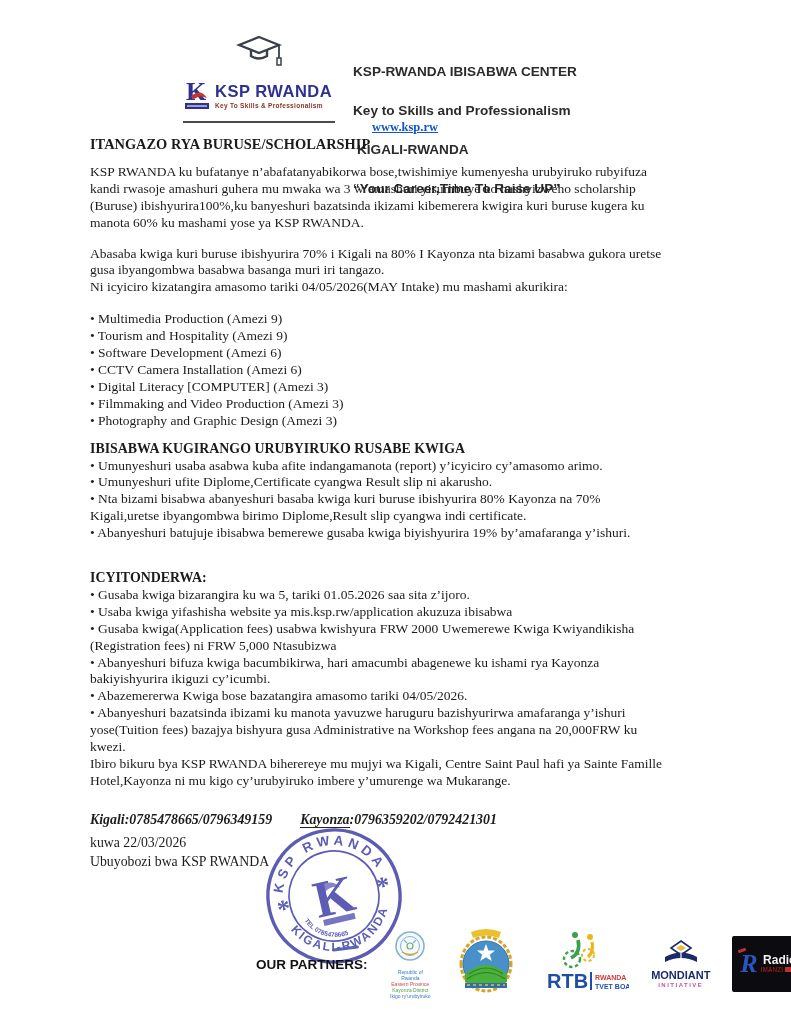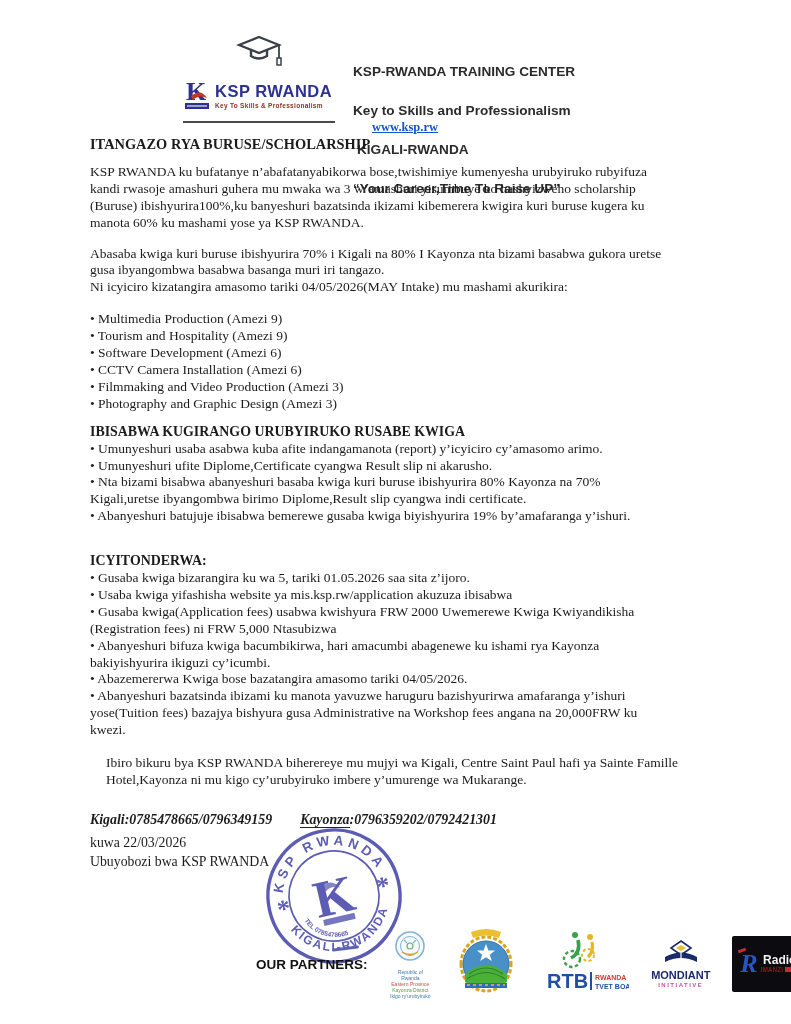--- a/index.html
+++ b/index.html
@@ -38,21 +38,21 @@
   
   .body-block { position:absolute; left:90px; top:136px; width:645px;
     font-size:13.5px; line-height:16.9px; }
   .doc-title { font-weight:bold; font-size:14.4px; margin:0 0 11px 0; }
   .para { margin:0 0 14px 0; white-space:pre-line; }
   .para.p2 { margin-bottom:15px; }
   .plist { margin:0 0 11px 0; }
   .plist-item, .b-item { white-space:pre-line; }
   .sec-heading { font-weight:bold; font-size:13.9px; margin:0; }
   .notes-heading { margin-top:28px; }
-  .closing { white-space:pre-line; margin:16px; }
+  .closing { white-space:pre-line; margin:0; }
 
   
   .contacts { position:absolute; left:90px; top:812px; font-weight:bold; font-size:13.9px;font-style:italic; }
   .contact-gap { display:inline-block; width:28px; }
   .kayonza-word { border-bottom:1.5px solid #222; }
   .sign-block { position:absolute; left:90px; top:834px; font-size:13.8px; line-height:18.6px; }
 
   .stamp { position:absolute; left:262px; top:824px; width:144px; height:144px;
     transform:rotate(-13deg); opacity:0.88; }
   .pen-dash { position:absolute; left:332px; top:947px; width:27px; height:3px;
@@ -106,21 +106,21 @@
       </span>
       <span class="logo-text-col">
         <div class="logo-wordmark">KSP RWANDA</div>
         <div class="logo-tagline">Key To Skills &amp; Professionalism</div>
       </span>
     </div>
     <div class="logo-underline"></div>
   </div>
 
   <div class="header-right">
-    <div>KSP-RWANDA TRAINING CENTER</div>
+    <div>KSP-RWANDA IBISABWA CENTER</div>
     <div>Key to Skills and Professionalism</div>
     <div class="indent">KIGALI-RWANDA</div>
     <div>“Your Career,Time To Raise UP”</div>
   </div>
   <a class="site-link">www.ksp.rw</a>
 
   <div class="body-block">
     <div class="doc-title">ITANGAZO RYA BURUSE/SCHOLARSHIP</div>
 
     <p class="para">KSP RWANDA ku bufatanye n’abafatanyabikorwa bose,twishimiye kumenyesha urubyiruko rubyifuza
@@ -129,20 +129,21 @@
 manota 60% ku mashami yose ya KSP RWANDA.</p>
     <p class="para p2">Abasaba kwiga kuri buruse ibishyurira 70% i Kigali na 80% I Kayonza nta bizami basabwa gukora uretse
 gusa ibyangombwa basabwa basanga muri iri tangazo.
 Ni icyiciro kizatangira amasomo tariki 04/05/2026(MAY Intake) mu mashami akurikira:</p>
 
     <div class="plist">
       <div class="plist-item">• Multimedia Production (Amezi 9)</div>
       <div class="plist-item">• Tourism and Hospitality (Amezi 9)</div>
       <div class="plist-item">• Software Development (Amezi 6)</div>
       <div class="plist-item">• CCTV Camera Installation (Amezi 6)</div>
+      <div class="plist-item">• Digital Literacy [COMPUTER] (Amezi 3)</div>
       <div class="plist-item">• Filmmaking and Video Production (Amezi 3)</div>
       <div class="plist-item">• Photography and Graphic Design (Amezi 3)</div>
     </div>
 
     <div class="sec-heading">IBISABWA KUGIRANGO URUBYIRUKO RUSABE KWIGA</div>
     <div>
       <div class="b-item">• Umunyeshuri usaba asabwa kuba afite indangamanota (report) y’icyiciro cy’amasomo arimo.</div>
       <div class="b-item">• Umunyeshuri ufite Diplome,Certificate cyangwa Result slip ni akarusho.</div>
       <div class="b-item">• Nta bizami bisabwa abanyeshuri basaba kwiga kuri buruse ibishyurira 80% Kayonza na 70%
 Kigali,uretse ibyangombwa birimo Diplome,Result slip cyangwa indi certificate.</div>

